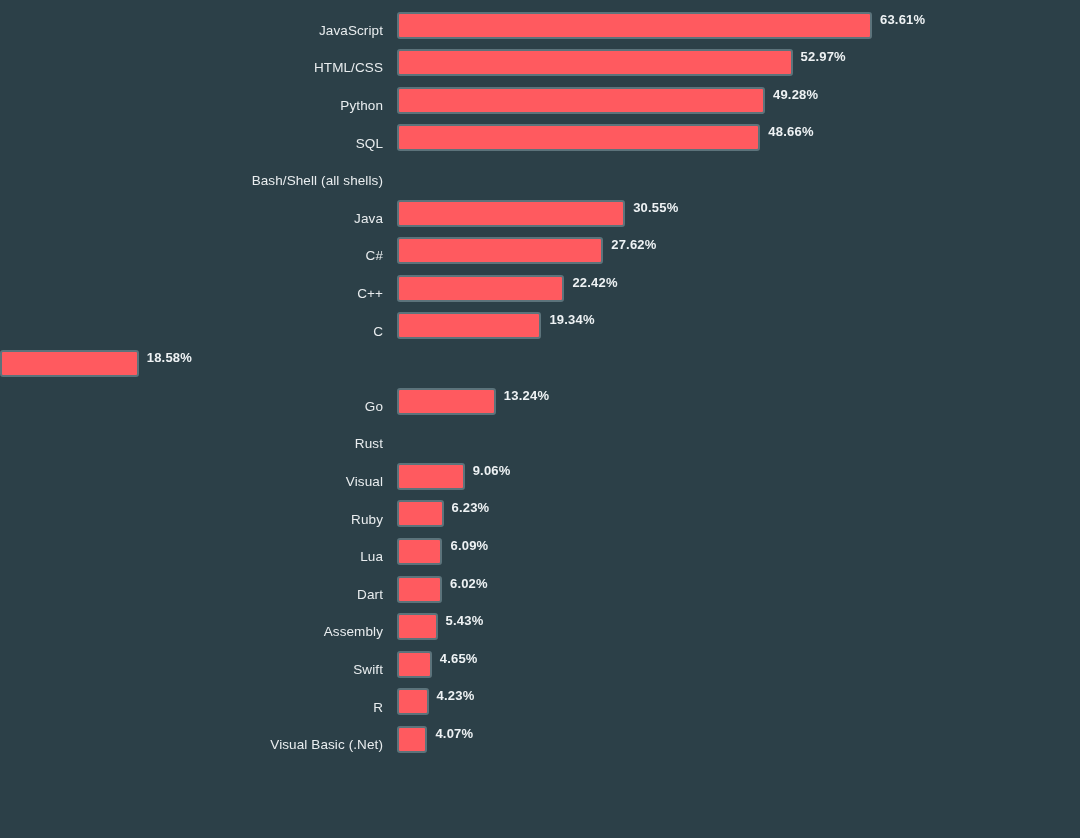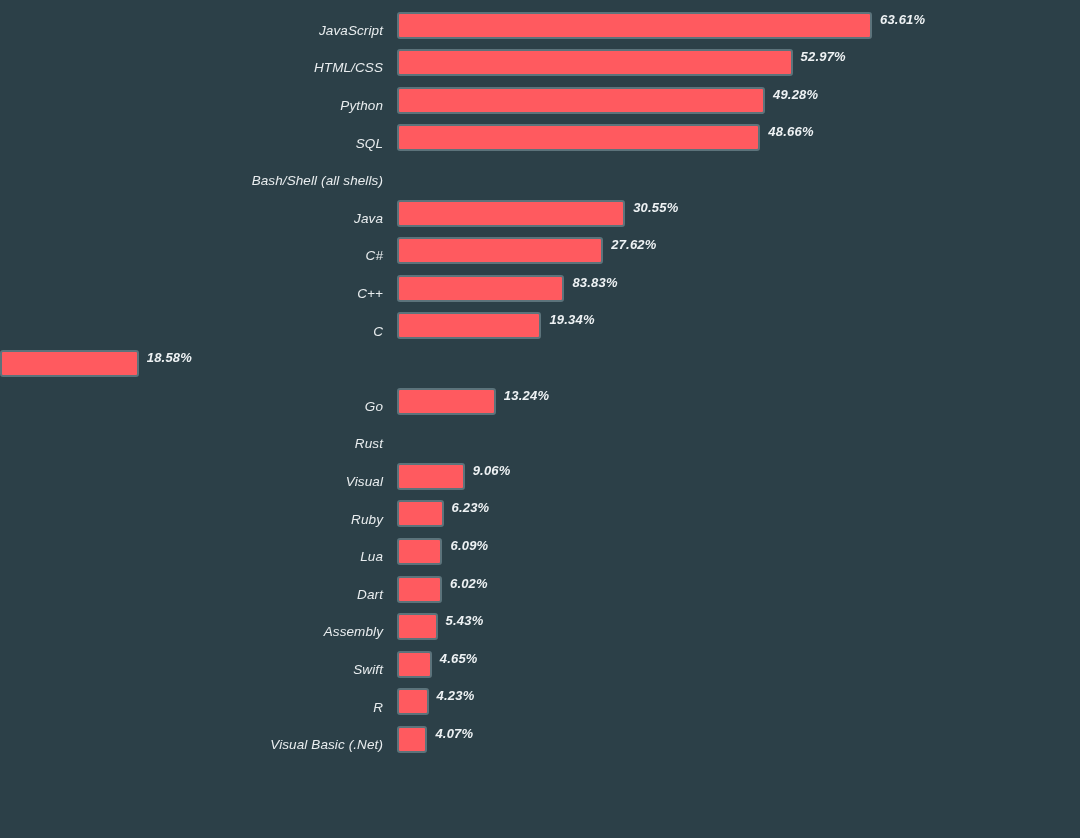--- a/index.html
+++ b/index.html
@@ -19,21 +19,20 @@
     width: 1080px;
     height: 838px;
     background: #2c4048;
   }
 
   .chart-rows {
     position: absolute;
     left: 0;
     top: 11.6px;
     width: 942px;
-    font-style: italic;
   }
 
   .bar-row {
     position: relative;
     height: 37.6px;
     display: flex;
     align-items: center;
   }
 
   .cat-label {
@@ -123,21 +122,21 @@
         <div class="cat-label">C#</div>
         <div class="bar-area">
           <div class="bar" style="width: 206.249px; background: rgb(255, 90, 95); border-color: rgb(92, 115, 123);"></div>
           <div class="bar-value">27.62%</div>
         </div>
       </div>
       <div class="bar-row">
         <div class="cat-label">C++</div>
         <div class="bar-area">
           <div class="bar" style="width: 167.419px; background: rgb(255, 90, 95); border-color: rgb(92, 115, 123);"></div>
-          <div class="bar-value">83.83%</div>
+          <div class="bar-value">22.42%</div>
         </div>
       </div>
       <div class="bar-row">
         <div class="cat-label">C</div>
         <div class="bar-area">
           <div class="bar" style="width: 144.419px; background: rgb(255, 90, 95); border-color: rgb(92, 115, 123);"></div>
           <div class="bar-value">19.34%</div>
         </div>
       </div>
       <div class="bar-row">

